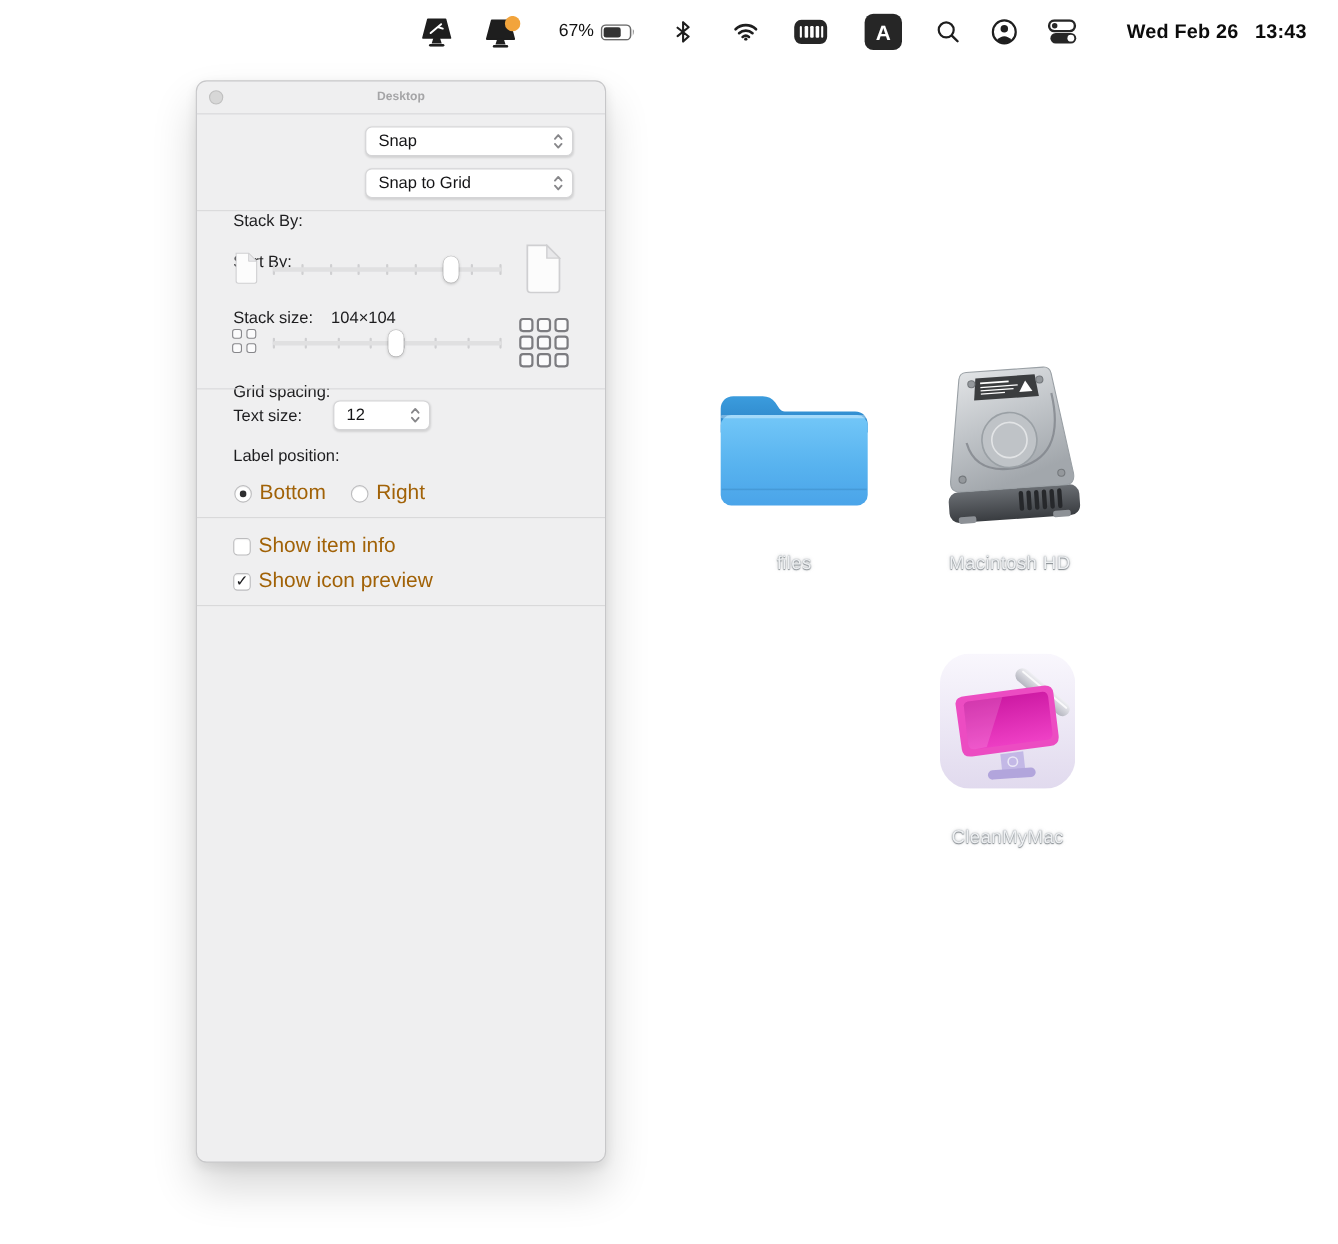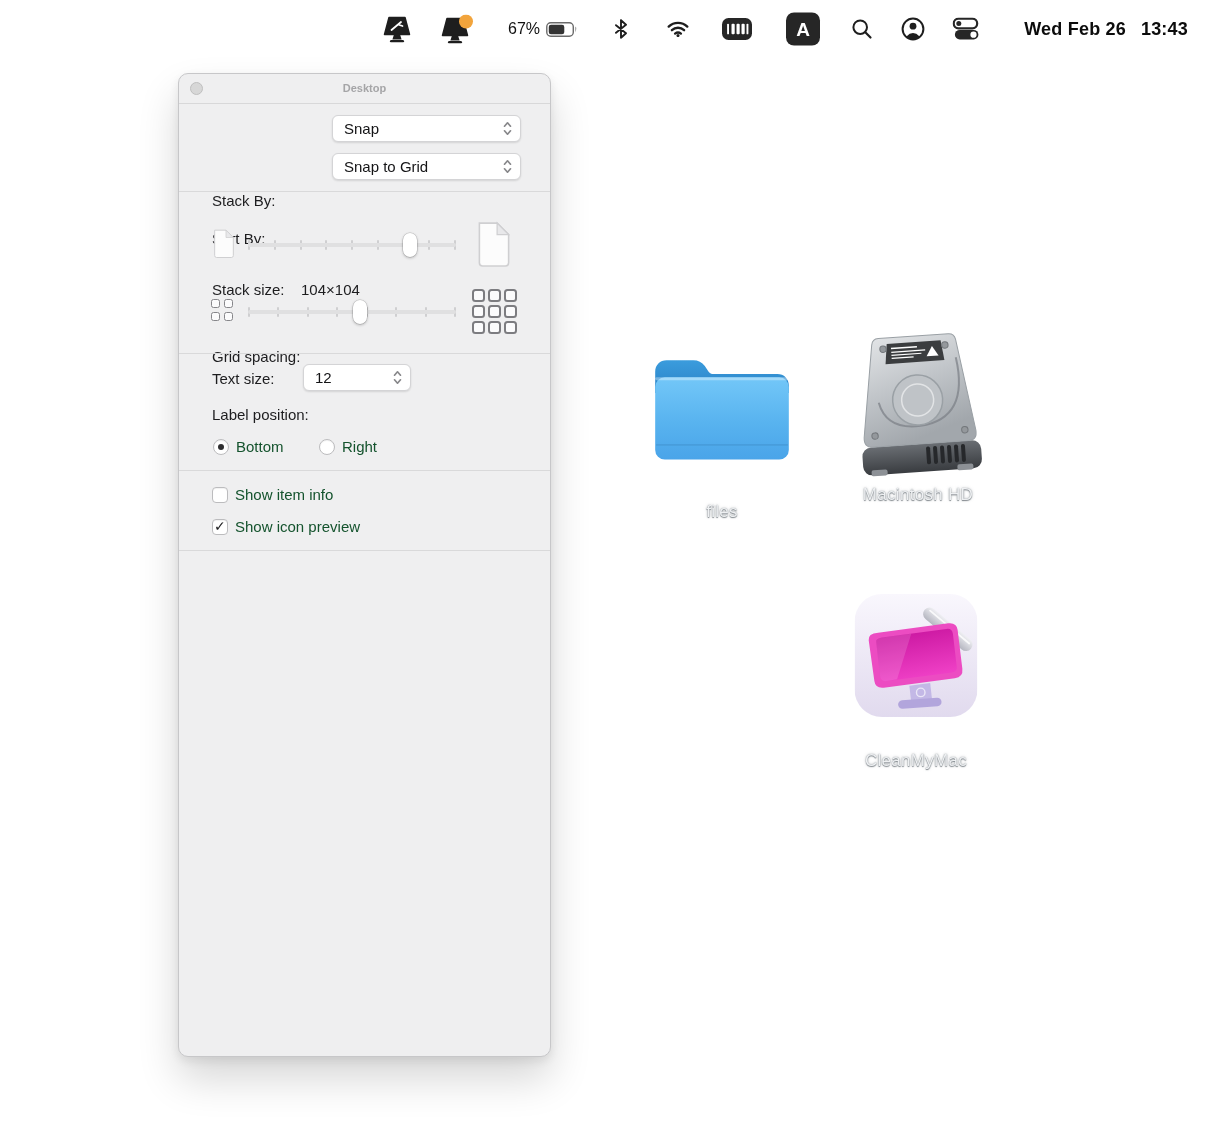--- a/index.html
+++ b/index.html
@@ -41,21 +41,21 @@
 
   .radio-row,.check-row{position:absolute;display:flex;align-items:center;gap:7px;}
   .radio{width:16px;height:16px;border-radius:50%;background:#fff;border:1px solid #bcbcbe;box-sizing:border-box;
          box-shadow:inset 0 1px 1px rgba(0,0,0,.06);position:relative;}
   .radio .dot{display:none;position:absolute;left:4px;top:4px;width:6px;height:6px;border-radius:50%;background:#2e2e30;}
   .radio.checked .dot{display:block;}
   .checkbox{width:16px;height:16px;border-radius:4px;background:#fff;border:1px solid #bcbcbe;box-sizing:border-box;
             box-shadow:inset 0 1px 1px rgba(0,0,0,.06);position:relative;}
   .checkbox .mark{display:none;position:absolute;left:1px;top:-2px;font-size:14px;font-weight:bold;color:#1c1c1e;}
   .checkbox.checked .mark{display:block;}
-  .ctl-label{font-size:15px;color:#14532d;}
+  .ctl-label{font-size:19px;color:#a16207;}
 
   .grid-sm{display:grid;grid-template-columns:repeat(2,9px);grid-template-rows:repeat(2,9px);gap:4px;}
   .grid-sm i{border:1.5px solid #86868a;border-radius:2.5px;background:#fbfbfc;box-sizing:border-box;}
   .grid-lg{display:grid;grid-template-columns:repeat(3,13px);grid-template-rows:repeat(3,13px);gap:3px;}
   .grid-lg i{border:2px solid #7c7c80;border-radius:3.5px;background:#fbfbfc;box-sizing:border-box;}
 
   
   .di{position:absolute;width:190px;}
   .di-icon{position:absolute;left:50%;transform:translateX(-50%);top:0;}
   .di-label{position:absolute;left:-14px;right:-14px;text-align:center;font-size:17px;font-weight:normal;
@@ -337,21 +337,21 @@
         <i></i>
         <i></i>
         <i></i>
         <i></i>
         <i></i>
       </div>
 
     <div class="divider" style="top:279px"></div>
 
     <span class="p-label" style="left:33px;top:296px">Text size:</span>
-    <div class="select" style="left:124px;top:290px;width:108px">
+    <div class="select" style="left:124px;top:290px;width:88px">
       <span class="val">12</span>
       <span class="chev">
         <svg width="9" height="15" viewBox="0 0 9 15">
             <path d="M1.5,5.2 L4.5,1.8 L7.5,5.2 M1.5,9.8 L4.5,13.2 L7.5,9.8" fill="none" stroke="#87878a" stroke-width="1.7" stroke-linecap="round" stroke-linejoin="round"></path>
           </svg>
       </span>
     </div>
 
     <span class="p-label" style="left:33px;top:332px">Label position:</span>
 
@@ -386,21 +386,21 @@
     <svg class="di-icon" width="153" height="126" viewBox="0 0 160 132">
         <use href="#sym-folder"></use>
       </svg>
     <span class="di-label" style="top:159px">files</span>
   </div>
 
   <div class="di" style="left:823px;top:330px;height:195px">
     <svg class="di-icon" width="150" height="150" viewBox="0 0 150 150">
         <use href="#sym-drive"></use>
       </svg>
-    <span class="di-label" style="top:155px">Macintosh HD</span>
+    <span class="di-label" style="top:172px">Macintosh HD</span>
   </div>
 
 
   <div class="di" style="left:821px;top:594px;height:180px">
     <svg class="di-icon" width="123" height="123" viewBox="0 0 130 130">
         <use href="#sym-cmm"></use>
       </svg>
     <span class="di-label" style="top:157px">CleanMyMac</span>
   </div>
 

